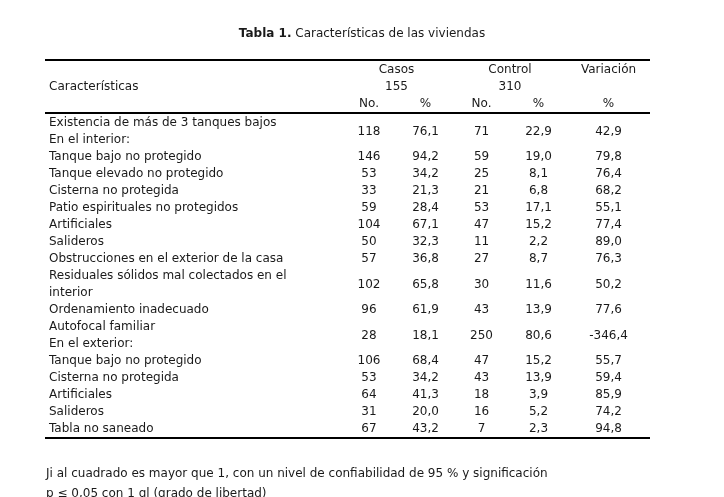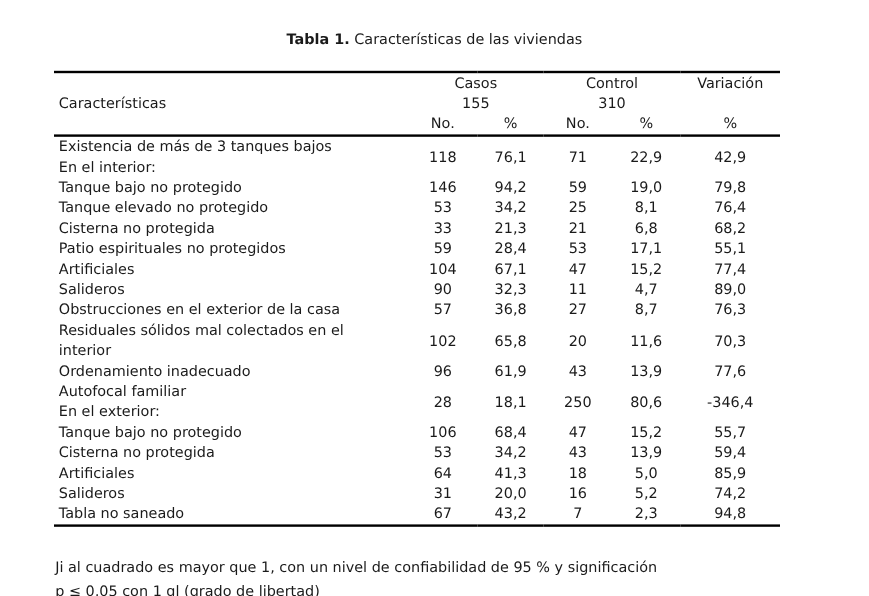--- a/index.html
+++ b/index.html
@@ -132,42 +132,42 @@
         <tr>
           <td class="lbl">Artificiales</td>
           <td class="num">104</td>
           <td class="num">67,1</td>
           <td class="num">47</td>
           <td class="num">15,2</td>
           <td class="num">77,4</td>
         </tr>
         <tr>
           <td class="lbl">Salideros</td>
-          <td class="num">90</td>
+          <td class="num">50</td>
           <td class="num">32,3</td>
           <td class="num">11</td>
-          <td class="num">4,7</td>
+          <td class="num">2,2</td>
           <td class="num">89,0</td>
         </tr>
         <tr>
           <td class="lbl">Obstrucciones en el exterior de la casa</td>
           <td class="num">57</td>
           <td class="num">36,8</td>
           <td class="num">27</td>
           <td class="num">8,7</td>
           <td class="num">76,3</td>
         </tr>
         <tr>
           <td class="lbl">Residuales sólidos mal colectados en el
 interior</td>
           <td class="num">102</td>
           <td class="num">65,8</td>
-          <td class="num">20</td>
+          <td class="num">30</td>
           <td class="num">11,6</td>
-          <td class="num">70,3</td>
+          <td class="num">50,2</td>
         </tr>
         <tr>
           <td class="lbl">Ordenamiento inadecuado</td>
           <td class="num">96</td>
           <td class="num">61,9</td>
           <td class="num">43</td>
           <td class="num">13,9</td>
           <td class="num">77,6</td>
         </tr>
         <tr>
@@ -193,21 +193,21 @@
           <td class="num">34,2</td>
           <td class="num">43</td>
           <td class="num">13,9</td>
           <td class="num">59,4</td>
         </tr>
         <tr>
           <td class="lbl">Artificiales</td>
           <td class="num">64</td>
           <td class="num">41,3</td>
           <td class="num">18</td>
-          <td class="num">5,0</td>
+          <td class="num">3,9</td>
           <td class="num">85,9</td>
         </tr>
         <tr>
           <td class="lbl">Salideros</td>
           <td class="num">31</td>
           <td class="num">20,0</td>
           <td class="num">16</td>
           <td class="num">5,2</td>
           <td class="num">74,2</td>
         </tr>

